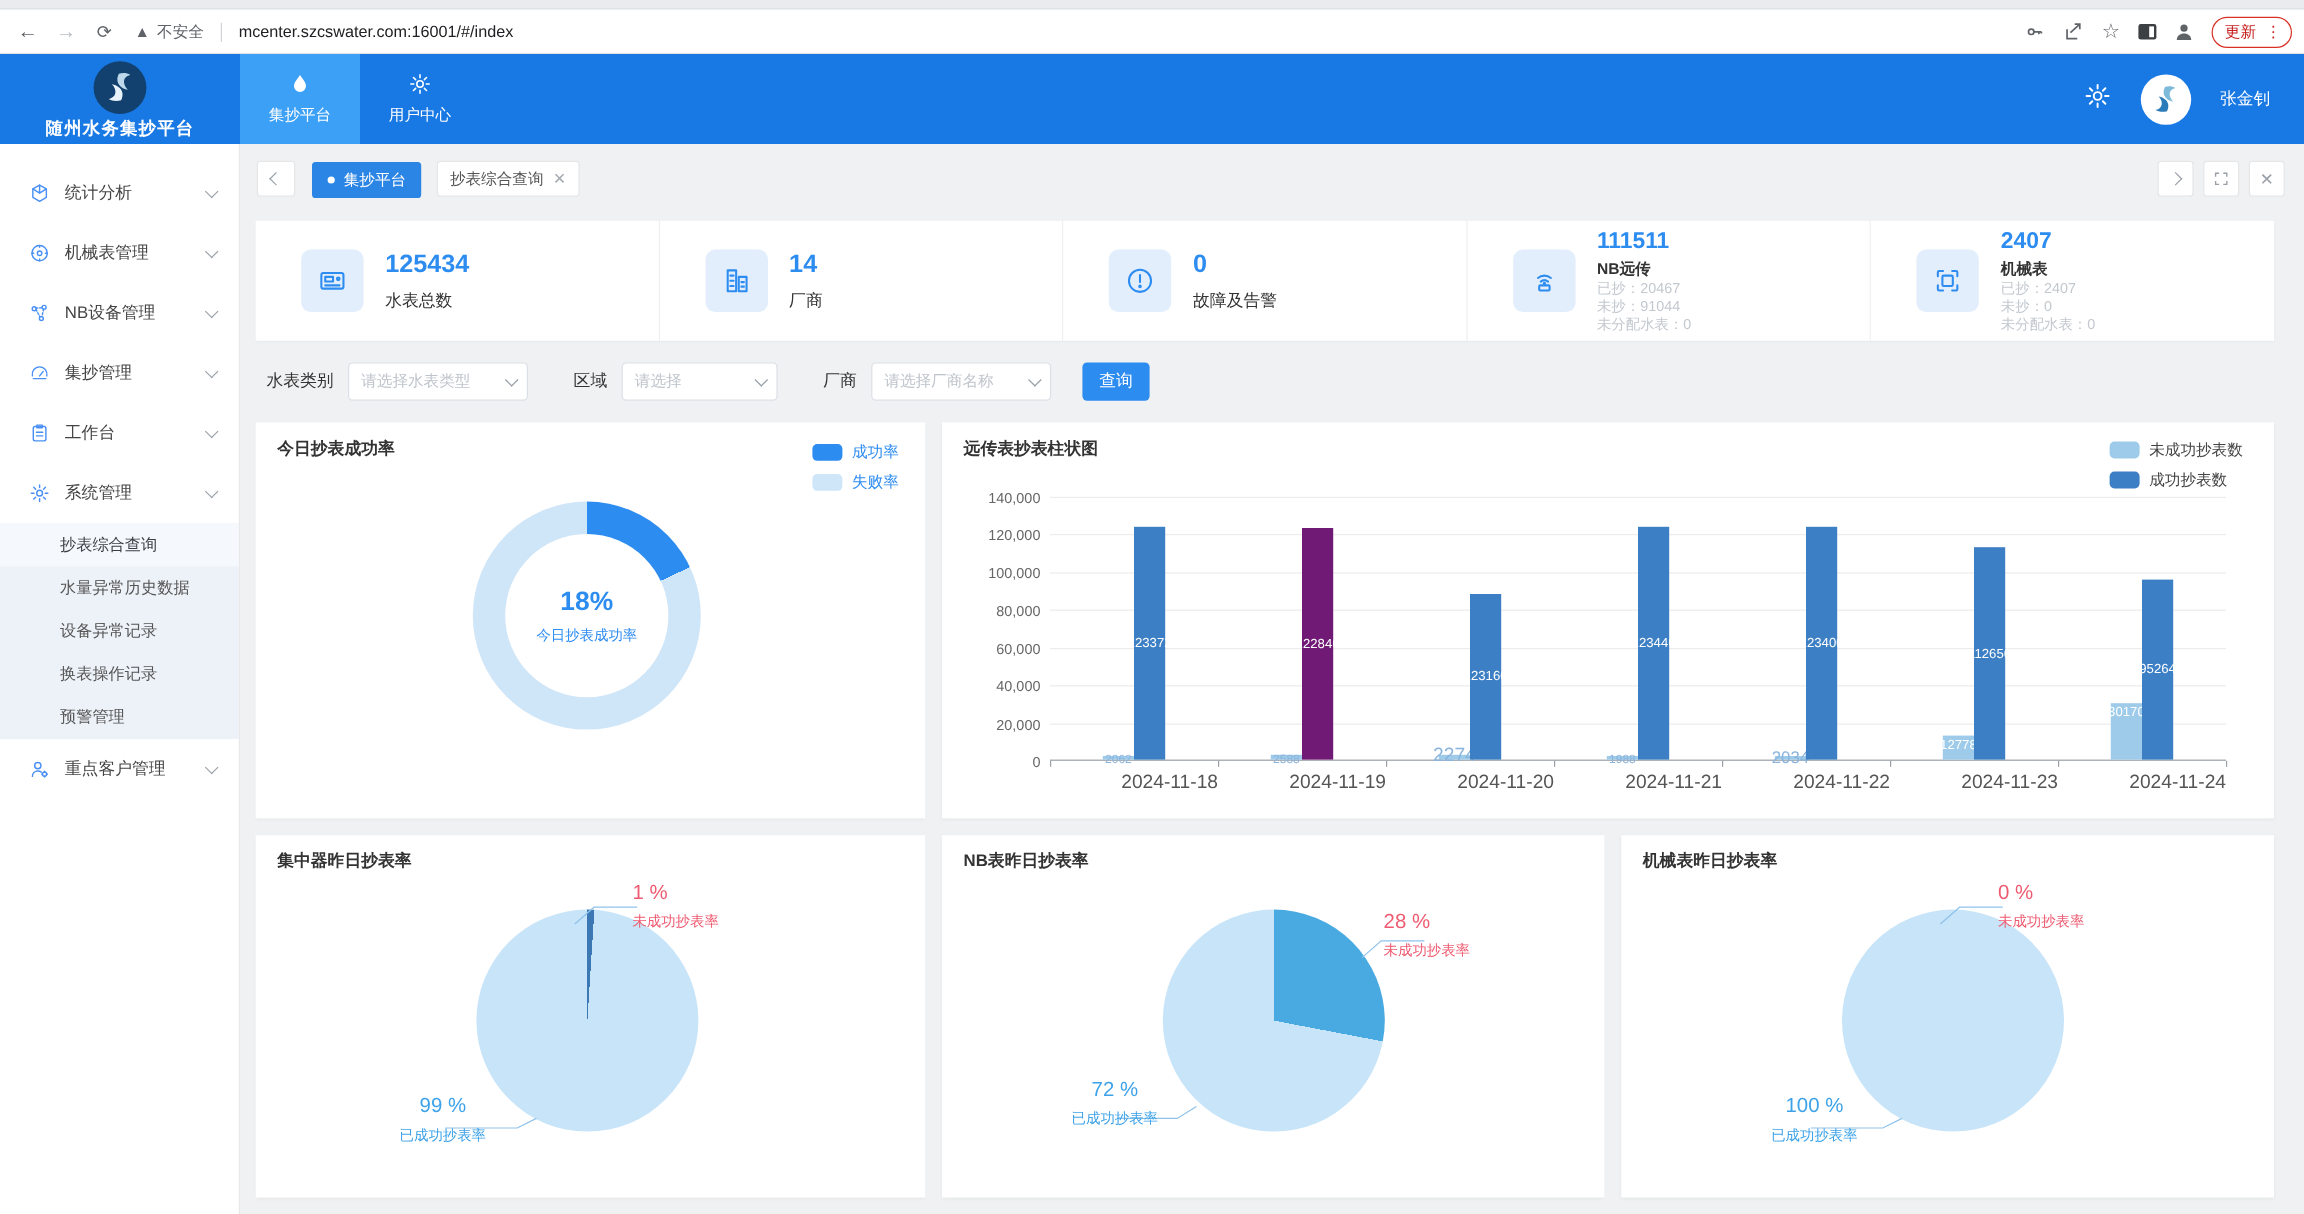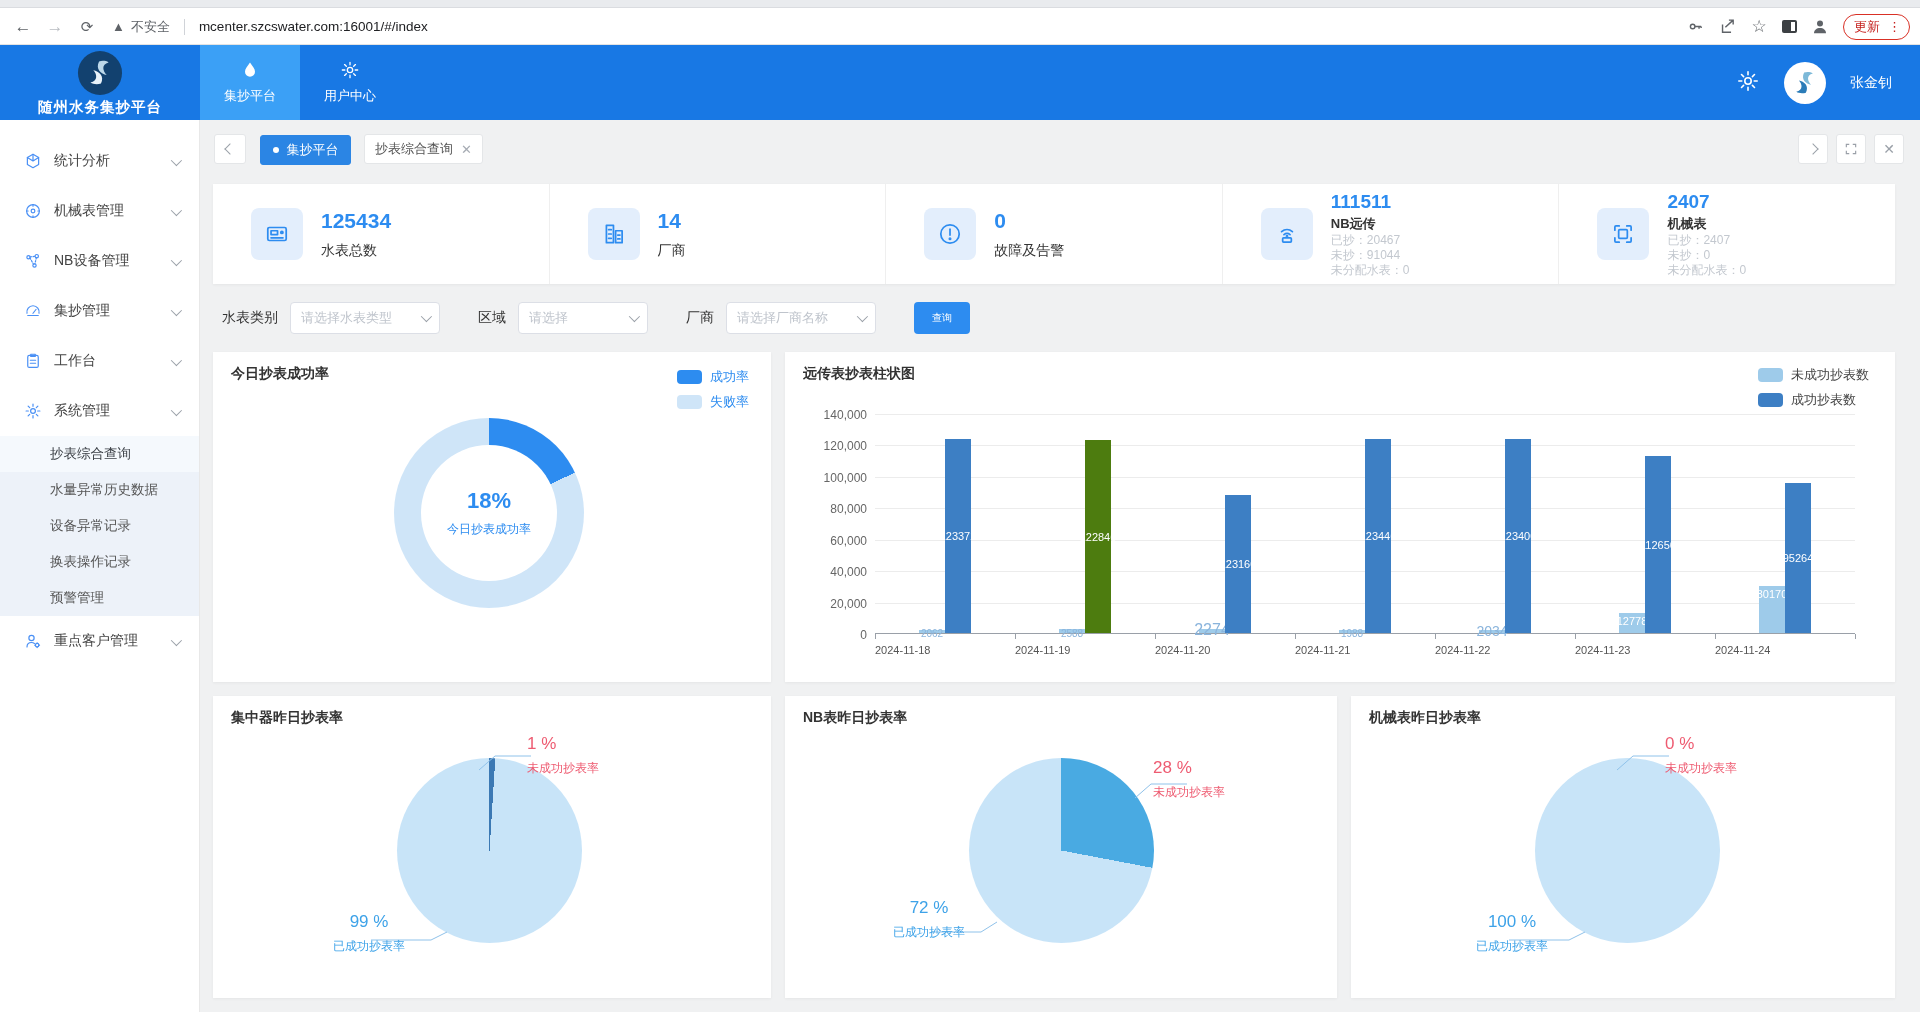--- a/index.html
+++ b/index.html
@@ -77,21 +77,21 @@
   .stat-label { font-size:14px; color:#333; margin-top:9px; }
   .stat-cell.detailed .stat-value { font-size:19px; }
   .stat-cell.detailed .stat-label { font-weight:bold; font-size:13px; margin-top:2px; }
   .stat-detail { font-size:12px; color:#c3c8cf; line-height:15px; }
 
   
   #filterrow { position:absolute; left:22px; top:182px; height:32px; display:flex; align-items:center; gap:10px; }
   .f-label { font-size:14px; color:#333; margin-right:2px; }
   .f-select { height:32px; background:#fff; border:1px solid #dcdfe6; border-radius:4px; display:flex; align-items:center; padding:0 10px; color:#bfc4cc; font-size:13px; justify-content:space-between; cursor:pointer; }
   .f-gap { width:18px; }
-  #btn-search { height:32px; width:56px; background:#2d8cf0; color:#fff; font-size:10px; border:none; border-radius:4px; margin-left:28px; cursor:pointer; }
+  #btn-search { height:32px; width:56px; background:#2d8cf0; color:#fff; font-size:14px; border:none; border-radius:4px; margin-left:16px; cursor:pointer; }
 
   
   .card { position:absolute; background:#fff; box-shadow:0 1px 3px rgba(0,0,0,.05); }
   .card-title { position:absolute; left:18px; top:13px; font-size:14px; font-weight:600; color:#333; }
   #card-donut { left:13px; top:232px; width:558px; height:330px; }
   #card-bar { left:585px; top:232px; width:1110px; height:330px; }
   #card-pie0 { left:13px; top:576px; width:558px; height:302px; }
   #card-pie1 { left:585px; top:576px; width:552px; height:302px; }
   #card-pie2 { left:1151px; top:576px; width:544px; height:302px; }
 
@@ -108,21 +108,21 @@
   
   #bar-legend { position:absolute; right:26px; top:14px; }
   #bar-legend .lg-tx { font-size:13px; color:#444; }
   #plot { position:absolute; left:90px; top:62px; width:980px; height:220px; border-bottom:1px solid #9aa0a8; }
   .gridline { position:absolute; left:0; width:980px; height:1px; background:#ececec; }
   .ylab { position:absolute; right:988px; width:80px; text-align:right; font-size:12px; color:#666; transform:translateY(-6px); }
   .bargroup { position:absolute; bottom:0; width:140px; display:flex; align-items:flex-end; justify-content:center; }
   .bar { position:relative; width:26px; }
   .bar-label { position:absolute; left:50%; margin-left:-40px; width:80px; text-align:center; font-size:11px; color:#fff; }
   .xtick { position:absolute; top:220px; width:1px; height:5px; background:#9aa0a8; }
-  .xlab { position:absolute; top:230px; width:140px; text-align:left; font-size:11px; color:#555; }
+  .xlab { position:absolute; top:230px; width:140px; text-align:right; font-size:16px; color:#555; }
 
   
   .pie { position:absolute; left:184px; top:62px; width:185px; height:185px; border-radius:50%; }
   .pie-lines { position:absolute; left:0; top:0; pointer-events:none; }
   .p-fail { position:absolute; }
   .p-fail .big { font-size:17px; color:#ee5b71; }
   .p-fail .sub { font-size:12px; color:#ee5b71; margin-top:6px; }
   .p-succ { position:absolute; text-align:center; }
   .p-succ .big { font-size:17px; color:#3da2e8; }
   .p-succ .sub { font-size:12px; color:#3da2e8; margin-top:6px; }
@@ -458,21 +458,21 @@
       <div class="bar" style="height:194px;background:#3d7fc4">
         <div class="bar-label" style="top:50%;transform:translateY(-50%);">123372</div>
       </div>
     </div>
     <div class="xtick" style="left:0px"></div>
     <div class="xlab" style="left:0px">2024-11-18</div>
     <div class="bargroup" style="left:140px">
       <div class="bar" style="height:4px;background:#9ecbea">
             <div class="bar-label" style="bottom:-6px;color:#8ab4dc;font-size:10px;">2588</div>
           </div>
-      <div class="bar" style="height:193px;background:#4d7c0f">
+      <div class="bar" style="height:193px;background:#701a75">
         <div class="bar-label" style="top:50%;transform:translateY(-50%);">122846</div>
       </div>
     </div>
     <div class="xtick" style="left:140px"></div>
     <div class="xlab" style="left:140px">2024-11-19</div>
     <div class="bargroup" style="left:280px">
       <div class="bar" style="height:4px;background:#9ecbea">
             <div class="bar-label" style="bottom:-6px;color:#8ab4dc;font-size:16px;">2274</div>
           </div>
       <div class="bar" style="height:138px;background:#3d7fc4">

